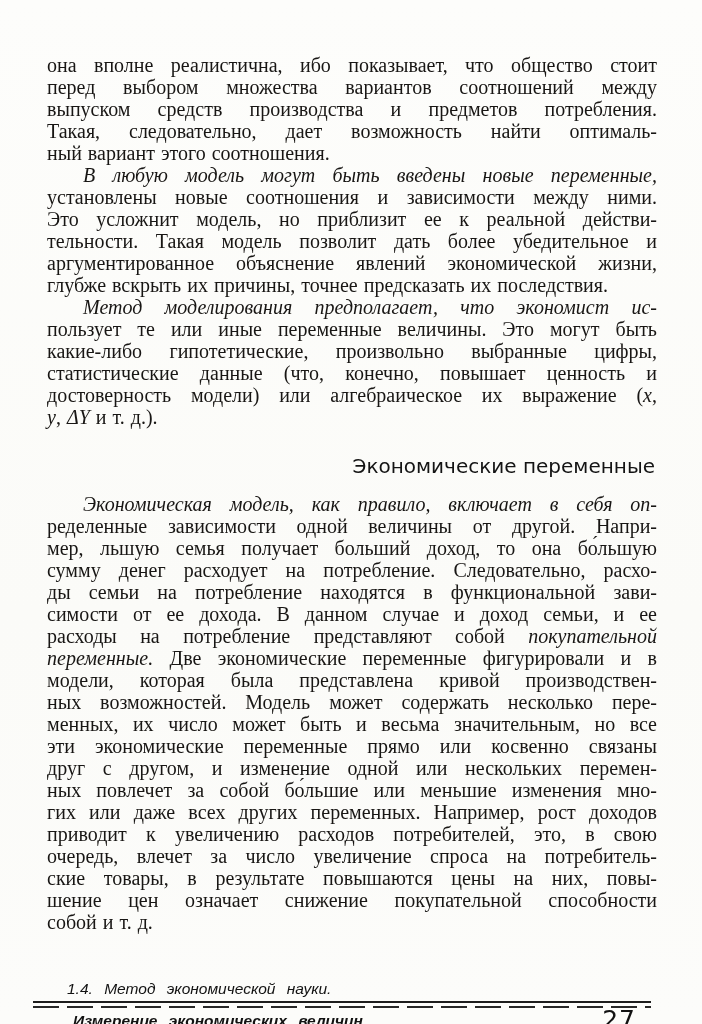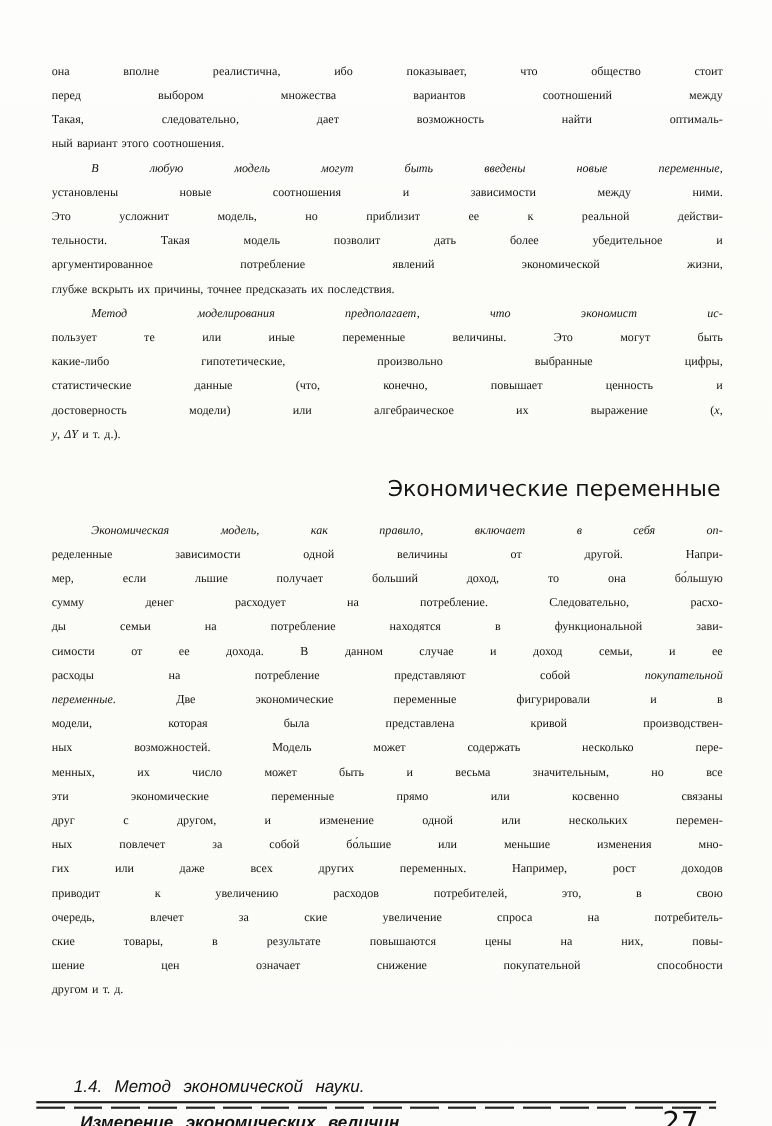--- a/index.html
+++ b/index.html
@@ -14,21 +14,21 @@
     background: linear-gradient(180deg, #fdfdfb 0%, #fbfbf8 60%, #fcfcfa 100%);
     color: #181614;
     overflow: hidden;
   }
   .body-text {
     position: absolute;
     left: 47px; top: 54px; width: 610px;
   }
   .para { margin: 0; }
   .line {
-    font-size: 11px;
+    font-size: 20px;
     line-height: 22px;
     text-align: justify;
     text-align-last: justify;
     word-spacing: 1px;
   }
   .line.last { text-align-last: left; }
   .line.indent { text-indent: 36px; font-style: italic; }
   .line em { font-style: italic; }
   .heading {
     font-family: "DejaVu Sans", "Liberation Sans", sans-serif;
@@ -85,61 +85,62 @@
 </style>
 </head>
 <body>
 
 <div class="page">
 
   <main class="body-text">
       <div class="para">
         <div class="line"><span>она вполне реалистична, ибо показывает, что общество стоит</span></div>
         <div class="line"><span>перед выбором множества вариантов соотношений между</span></div>
+        <div class="line"><span>выпуском средств производства и предметов потребления.</span></div>
         <div class="line"><span>Такая, следовательно, дает возможность найти оптималь-</span></div>
         <div class="line last"><span>ный вариант этого соотношения.</span></div>
       </div>
       <div class="para">
         <div class="line indent"><span>В любую модель могут быть введены новые переменные,</span></div>
         <div class="line"><span>установлены новые соотношения и зависимости между ними.</span></div>
         <div class="line"><span>Это усложнит модель, но приблизит ее к реальной действи-</span></div>
         <div class="line"><span>тельности. Такая модель позволит дать более убедительное и</span></div>
-        <div class="line"><span>аргументированное потребление явлений экономической жизни,</span></div>
+        <div class="line"><span>аргументированное объяснение явлений экономической жизни,</span></div>
         <div class="line last"><span>глубже вскрыть их причины, точнее предсказать их последствия.</span></div>
       </div>
       <div class="para">
         <div class="line indent"><span>Метод моделирования предполагает, что экономист ис-</span></div>
         <div class="line"><span>пользует те или иные переменные величины. Это могут быть</span></div>
         <div class="line"><span>какие-либо гипотетические, произвольно выбранные цифры,</span></div>
         <div class="line"><span>статистические данные (что, конечно, повышает ценность и</span></div>
         <div class="line"><span>достоверность модели) или алгебраическое их выражение (</span><em>x</em><span>,</span></div>
         <div class="line last"><em>y</em><span>, </span><em>ΔY</em><span> и т. д.).</span></div>
       </div>
       <div class="heading">Экономические переменные</div>
       <div class="para">
         <div class="line indent"><span>Экономическая модель, как правило, включает в себя оп-</span></div>
         <div class="line"><span>ределенные зависимости одной величины от другой. Напри-</span></div>
-        <div class="line"><span>мер, если льшие получает больший доход, то она бо́льшую</span></div>
+        <div class="line"><span>мер, льшую семья получает больший доход, то она бо́льшую</span></div>
         <div class="line"><span>сумму денег расходует на потребление. Следовательно, расхо-</span></div>
         <div class="line"><span>ды семьи на потребление находятся в функциональной зави-</span></div>
         <div class="line"><span>симости от ее дохода. В данном случае и доход семьи, и ее</span></div>
         <div class="line"><span>расходы на потребление представляют собой </span><em>покупательной</em></div>
         <div class="line"><em>переменные.</em><span> Две экономические переменные фигурировали и в</span></div>
         <div class="line"><span>модели, которая была представлена кривой производствен-</span></div>
         <div class="line"><span>ных возможностей. Модель может содержать несколько пере-</span></div>
         <div class="line"><span>менных, их число может быть и весьма значительным, но все</span></div>
         <div class="line"><span>эти экономические переменные прямо или косвенно связаны</span></div>
         <div class="line"><span>друг с другом, и изменение одной или нескольких перемен-</span></div>
         <div class="line"><span>ных повлечет за собой бо́льшие или меньшие изменения мно-</span></div>
         <div class="line"><span>гих или даже всех других переменных. Например, рост доходов</span></div>
         <div class="line"><span>приводит к увеличению расходов потребителей, это, в свою</span></div>
-        <div class="line"><span>очередь, влечет за ские увеличение спроса на потребитель-</span></div>
+        <div class="line"><span>очередь, влечет за число увеличение спроса на потребитель-</span></div>
         <div class="line"><span>ские товары, в результате повышаются цены на них, повы-</span></div>
         <div class="line"><span>шение цен означает снижение покупательной способности</span></div>
-        <div class="line last"><span>другом и т. д.</span></div>
+        <div class="line last"><span>собой и т. д.</span></div>
       </div>
     </main>
 
   <footer class="footer">
     <div class="f-line1">1.4. Метод экономической науки.</div>
     <div class="f-dash"></div>
     <div class="f-row">
       <div class="f-line2">Измерение экономических величин</div>
       <div class="f-page">27</div>
     </div>

